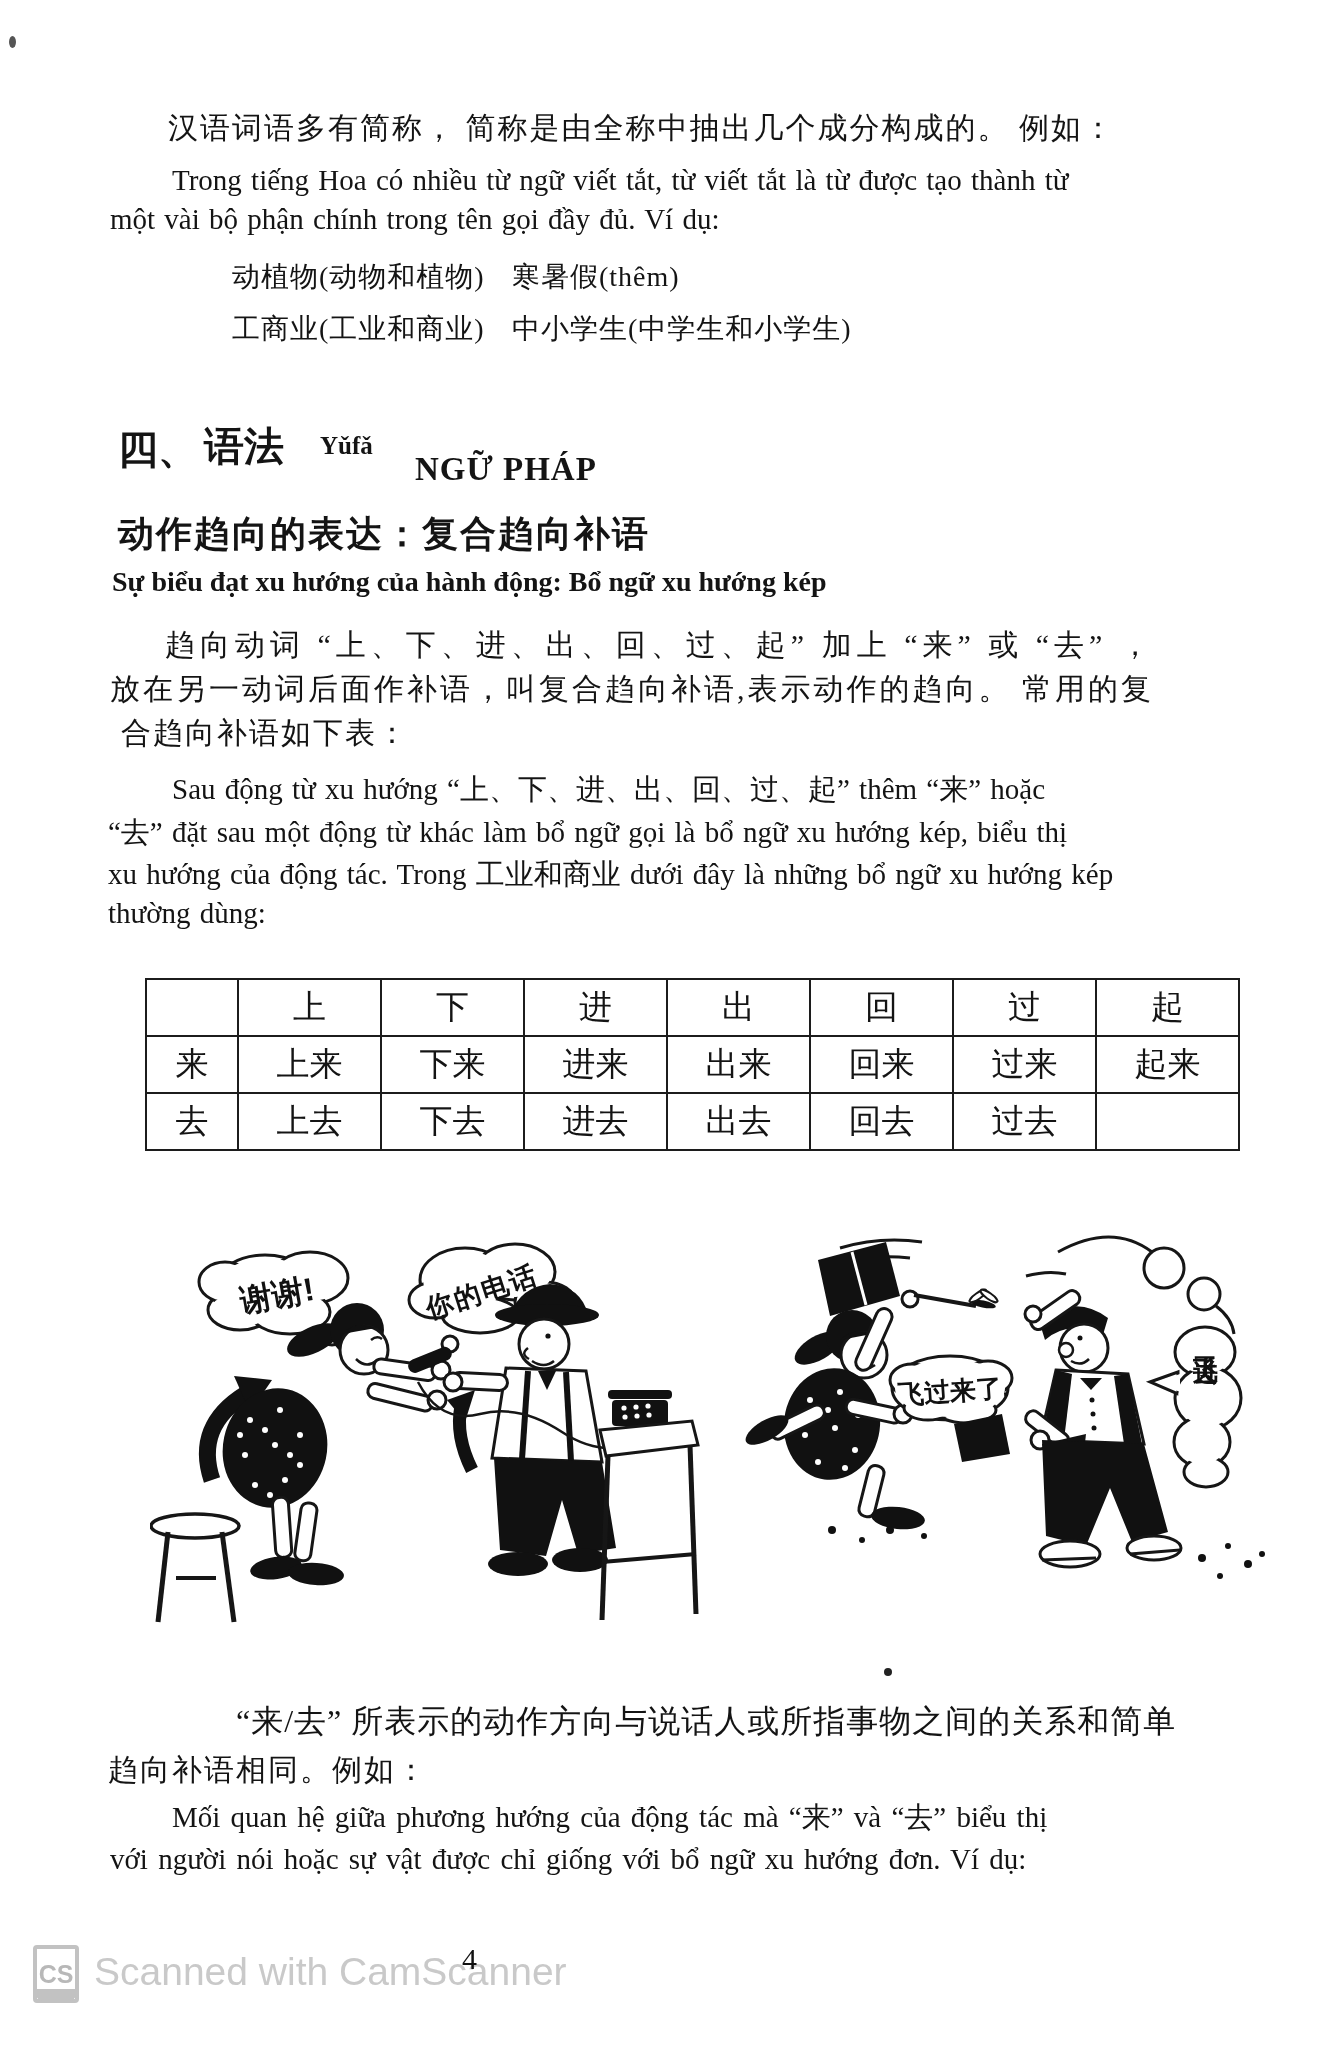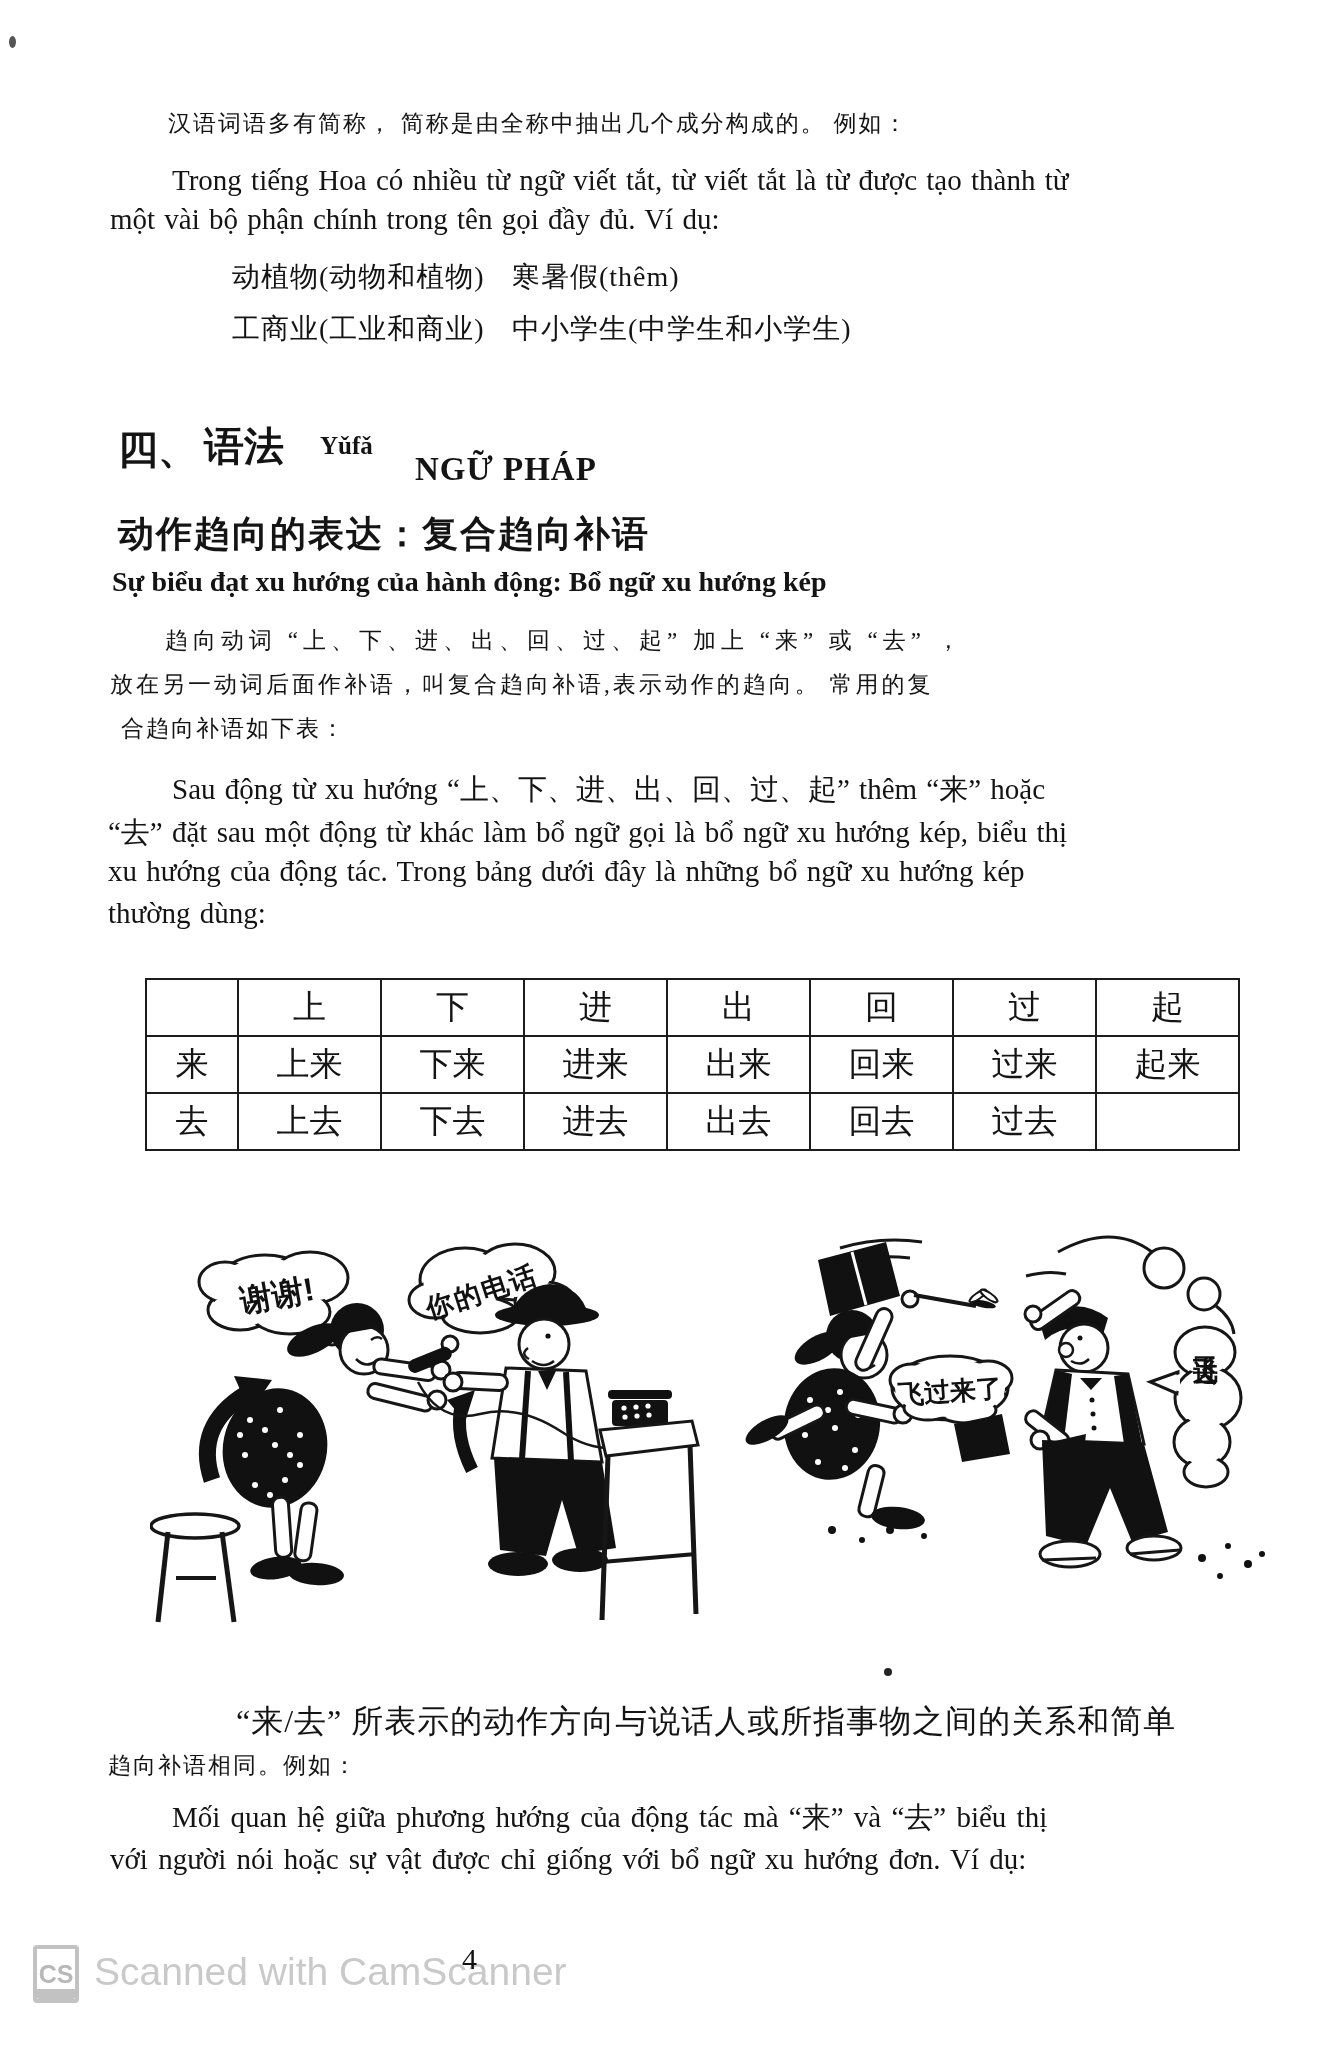--- a/index.html
+++ b/index.html
@@ -1,19 +1,19 @@
 <!DOCTYPE html>
 <html><head>
 <meta charset="utf-8">
 <style>
   html,body{margin:0;padding:0;background:#e8e8e8;}
   #page{position:relative;width:1334px;height:2048px;background:#ffffff;overflow:hidden;
         font-family:"Liberation Serif", serif;color:#141414;}
   .ln{position:absolute;white-space:nowrap;}
-  .zh{font-size:23px;letter-spacing:2px;}
+  .zh{font-size:30px;letter-spacing:2px;}
   .vi{font-size:29px;word-spacing:2px;}
   .ex{font-size:28px;letter-spacing:1px;}
   .sec-num,.sec-zh{font-family:"Liberation Sans",sans-serif;font-weight:bold;font-size:40px;}
   .pinyin{font-weight:bold;font-size:25px;}
   .sec-vi{font-weight:bold;font-size:33px;letter-spacing:1px;}
   .ghead-zh{font-family:"Liberation Sans",sans-serif;font-weight:bold;font-size:36px;letter-spacing:2px;}
   .ghead-vi{font-weight:bold;font-size:28px;}
   .gtable{position:absolute;left:145px;top:978px;border-collapse:collapse;table-layout:fixed;}
   .gtable td{border:2.5px solid #1c1c1c;text-align:center;vertical-align:middle;
              font-size:33px;height:55px;padding:0;background:#fff;}
@@ -57,21 +57,21 @@
 
   <div class="ln ghead-zh" style="left:118px;top:510px;">动作趋向的表达：复合趋向补语</div>
   <div class="ln ghead-vi" style="left:112px;top:566px;">Sự biểu đạt xu hướng của hành động: Bổ ngữ xu hướng kép</div>
 
   <div class="ln zh" style="left:165px;top:625px;letter-spacing:5px;">趋向动词 “上、下、进、出、回、过、起” 加上 “来” 或 “去” ，</div>
   <div class="ln zh" style="left:110px;top:669px;letter-spacing:3px;">放在另一动词后面作补语，叫复合趋向补语,表示动作的趋向。 常用的复</div>
   <div class="ln zh" style="left:121px;top:713px;">合趋向补语如下表：</div>
 
   <div class="ln vi" style="left:172px;top:770px;">Sau động từ xu hướng “上、下、进、出、回、过、起” thêm “来” hoặc</div>
   <div class="ln vi" style="left:108px;top:813px;">“去” đặt sau một động từ khác làm bổ ngữ gọi là bổ ngữ xu hướng kép, biểu thị</div>
-  <div class="ln vi" style="left:108px;top:855px;">xu hướng của động tác. Trong bảng dưới đây là những bổ ngữ xu hướng kép</div>
+  <div class="ln vi" style="left:108px;top:855px;">xu hướng của động tác. Trong 工业和商业 dưới đây là những bổ ngữ xu hướng kép</div>
   <div class="ln vi" style="left:108px;top:897px;">thường dùng:</div>
 
   <table class="gtable">
     <colgroup>
         <col style="width:92px;">
         <col style="width:143px;">
         <col style="width:143px;">
         <col style="width:143px;">
         <col style="width:143px;">
         <col style="width:143px;">

